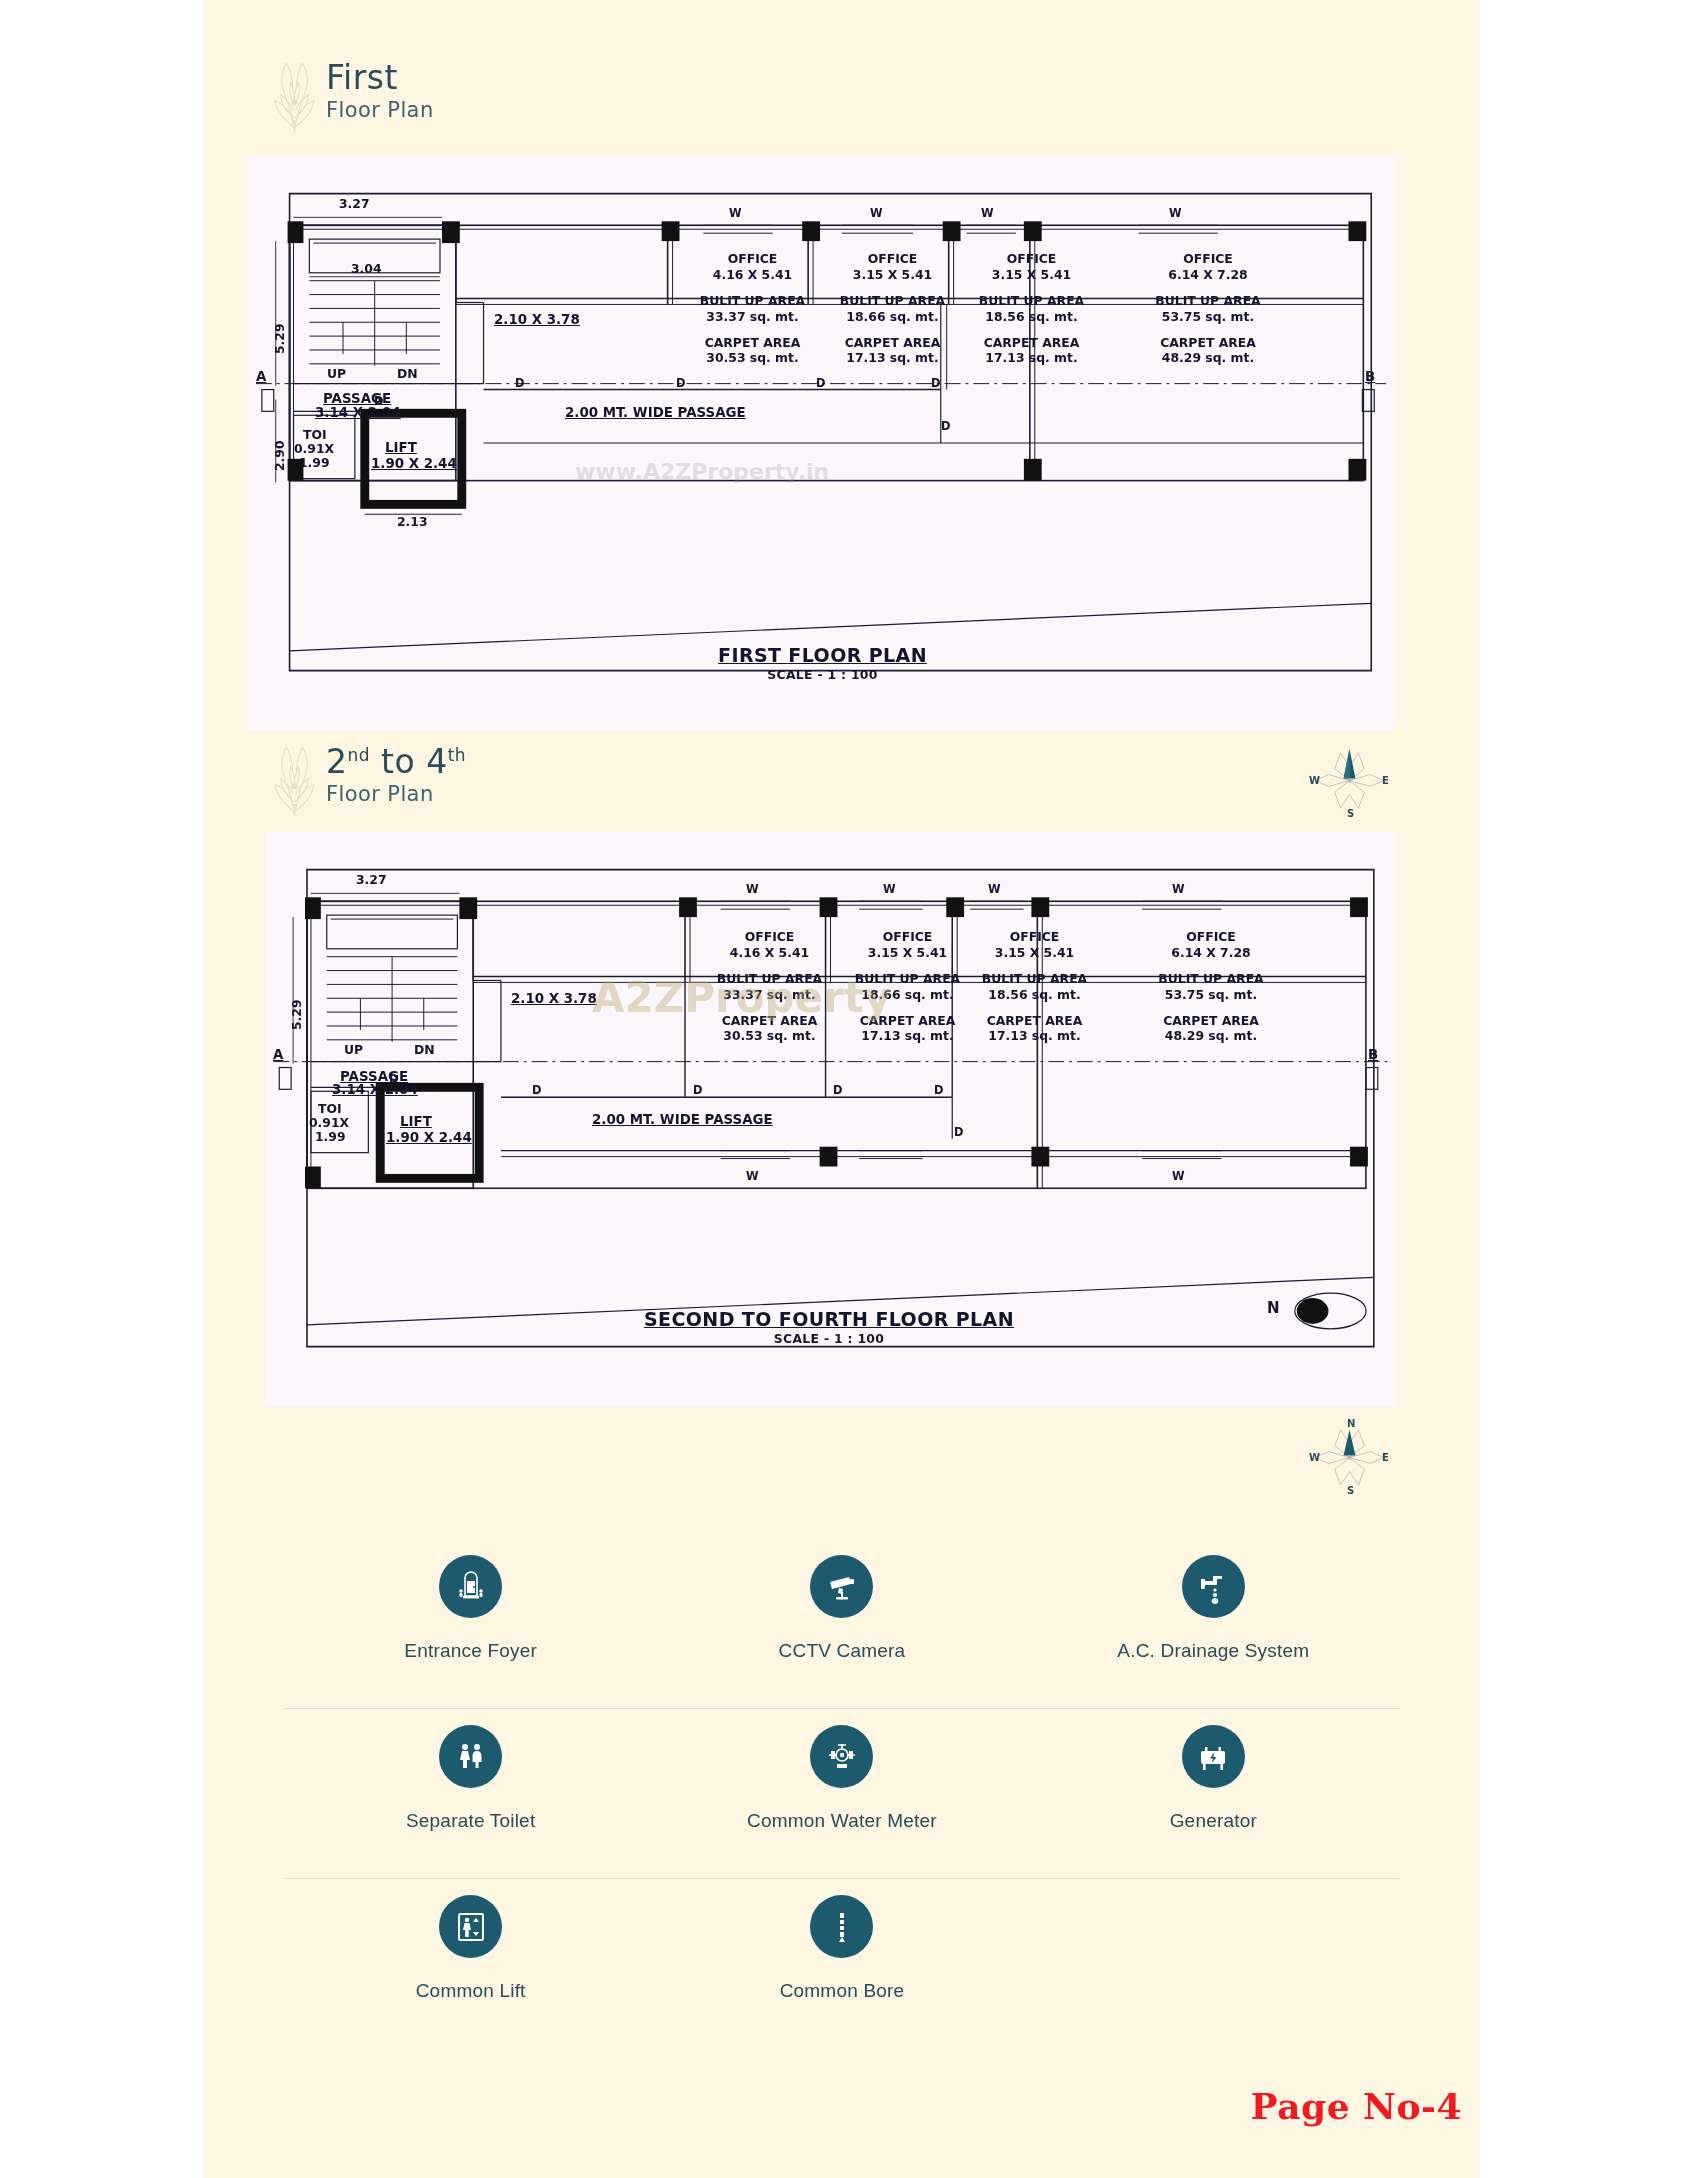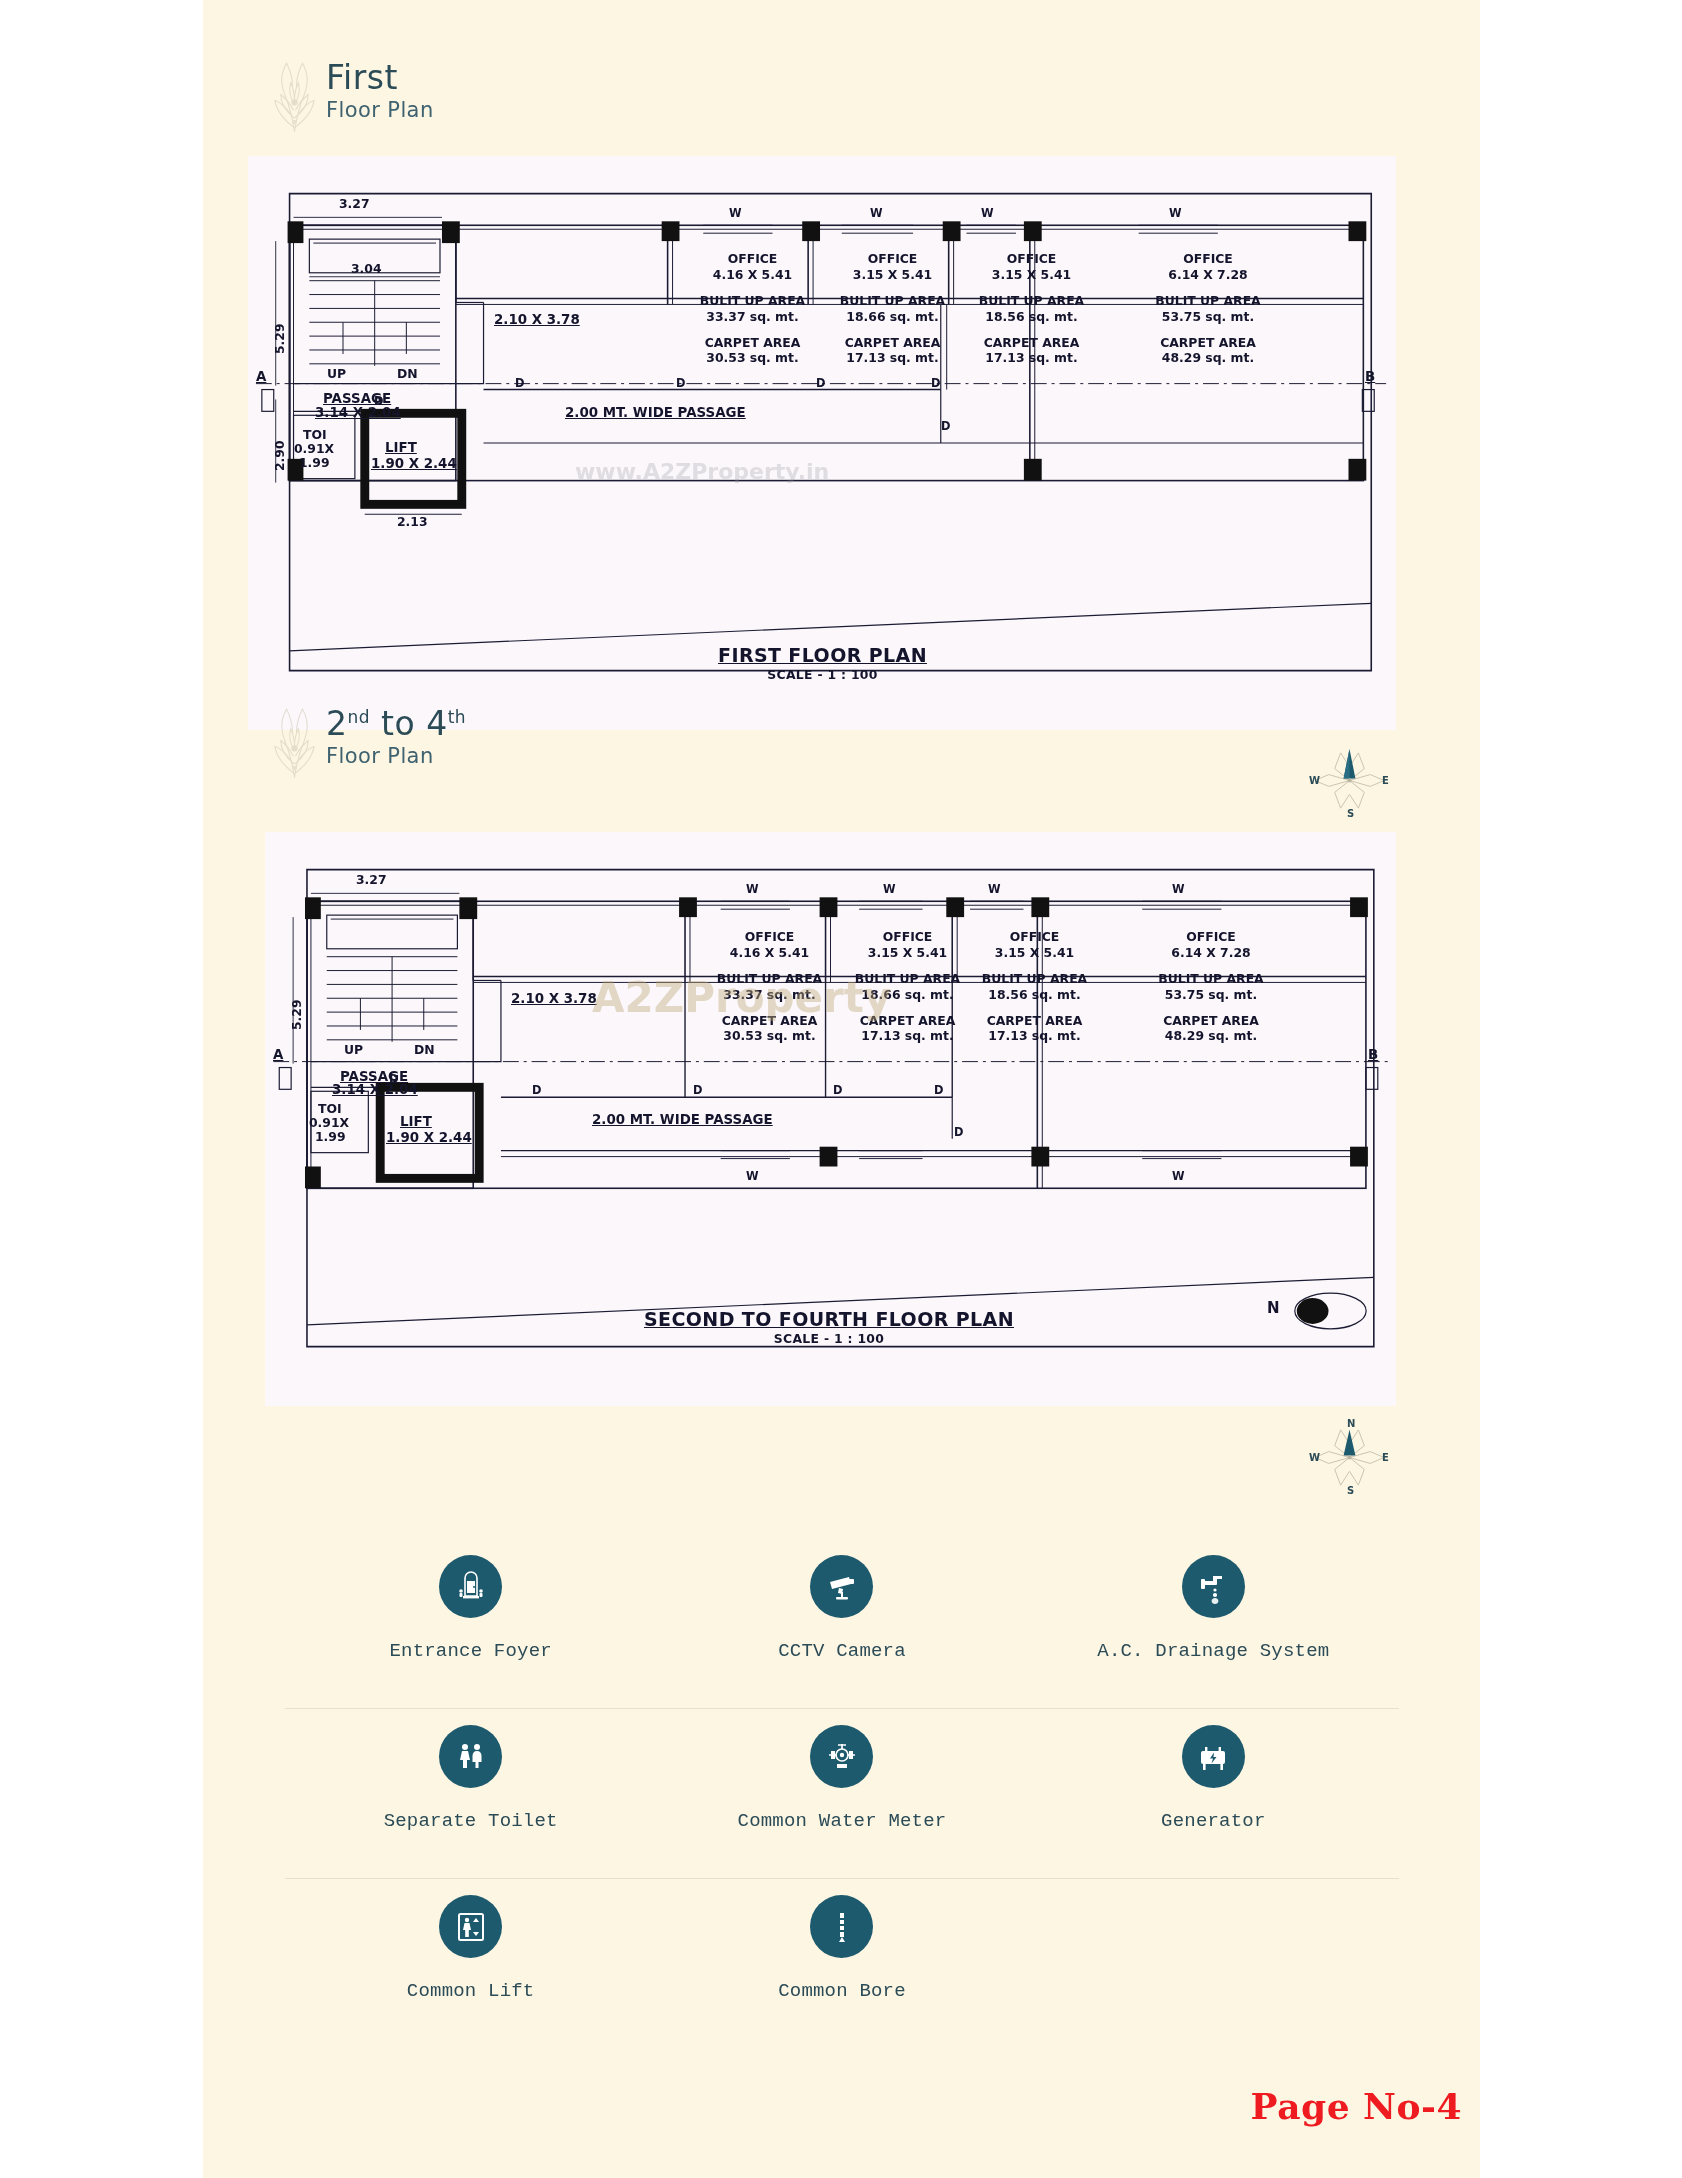--- a/index.html
+++ b/index.html
@@ -128,21 +128,21 @@
     width: 63px; height: 63px;
     border-radius: 50%;
     background: #1d5a6e;
     display: flex;
     align-items: center;
     justify-content: center;
   }
   .amen-circle svg { display: block; }
   .amen-label {
     margin-top: 22px;
-    font-family: Liberation Mono, monospace;
+    font-family: Liberation Sans, sans-serif;
     font-size: 19px;
     color: #2b4b57;
     letter-spacing: 0.2px;
     text-align: center;
   }
 
   .page-no {
     position: absolute;
     right: 220px; bottom: 51px;
     font-family: "DejaVu Serif", serif;
@@ -361,21 +361,21 @@
       </g>
       <path d="M43 8 L49 38 L37 38 Z" fill="#1d5a6e"></path>
       <path d="M43 8 L43 38 L37 38 Z" fill="#2b6e84"></path>
       <circle cx="43" cy="40" r="2" fill="#b9b3a0"></circle>
     </svg>
     <div class="lbl" style="left:2px; top:34px;">W</div>
     <div class="lbl" style="left:75px; top:34px;">E</div>
     <div class="lbl" style="left:40px; top:67px;">S</div>
   </div>
 
-  <div class="sec-head" style="left:269px; top:703px;">
+  <div class="sec-head" style="left:269px; top:741px;">
     <div class="feather">
       <svg width="51" height="77" viewBox="0 0 52 78">
         <g fill="none" stroke="#cfc9b4" stroke-width="1.1">
           <path d="M26 76 C24 60 20 48 16 38 C12 28 12 16 18 6 C22 14 24 22 24 30"></path>
           <path d="M26 76 C28 60 32 48 36 38 C40 28 40 16 34 6 C30 14 28 22 28 30"></path>
           <path d="M26 72 C16 64 8 56 6 44 C12 46 18 52 22 58"></path>
           <path d="M26 72 C36 64 44 56 46 44 C40 46 34 52 30 58"></path>
           <path d="M26 62 C18 56 12 48 12 38 C17 42 22 48 25 54"></path>
           <path d="M26 62 C34 56 40 48 40 38 C35 42 30 48 27 54"></path>
           <path d="M26 48 C22 42 20 34 22 26 C25 32 26 38 26 44"></path>

